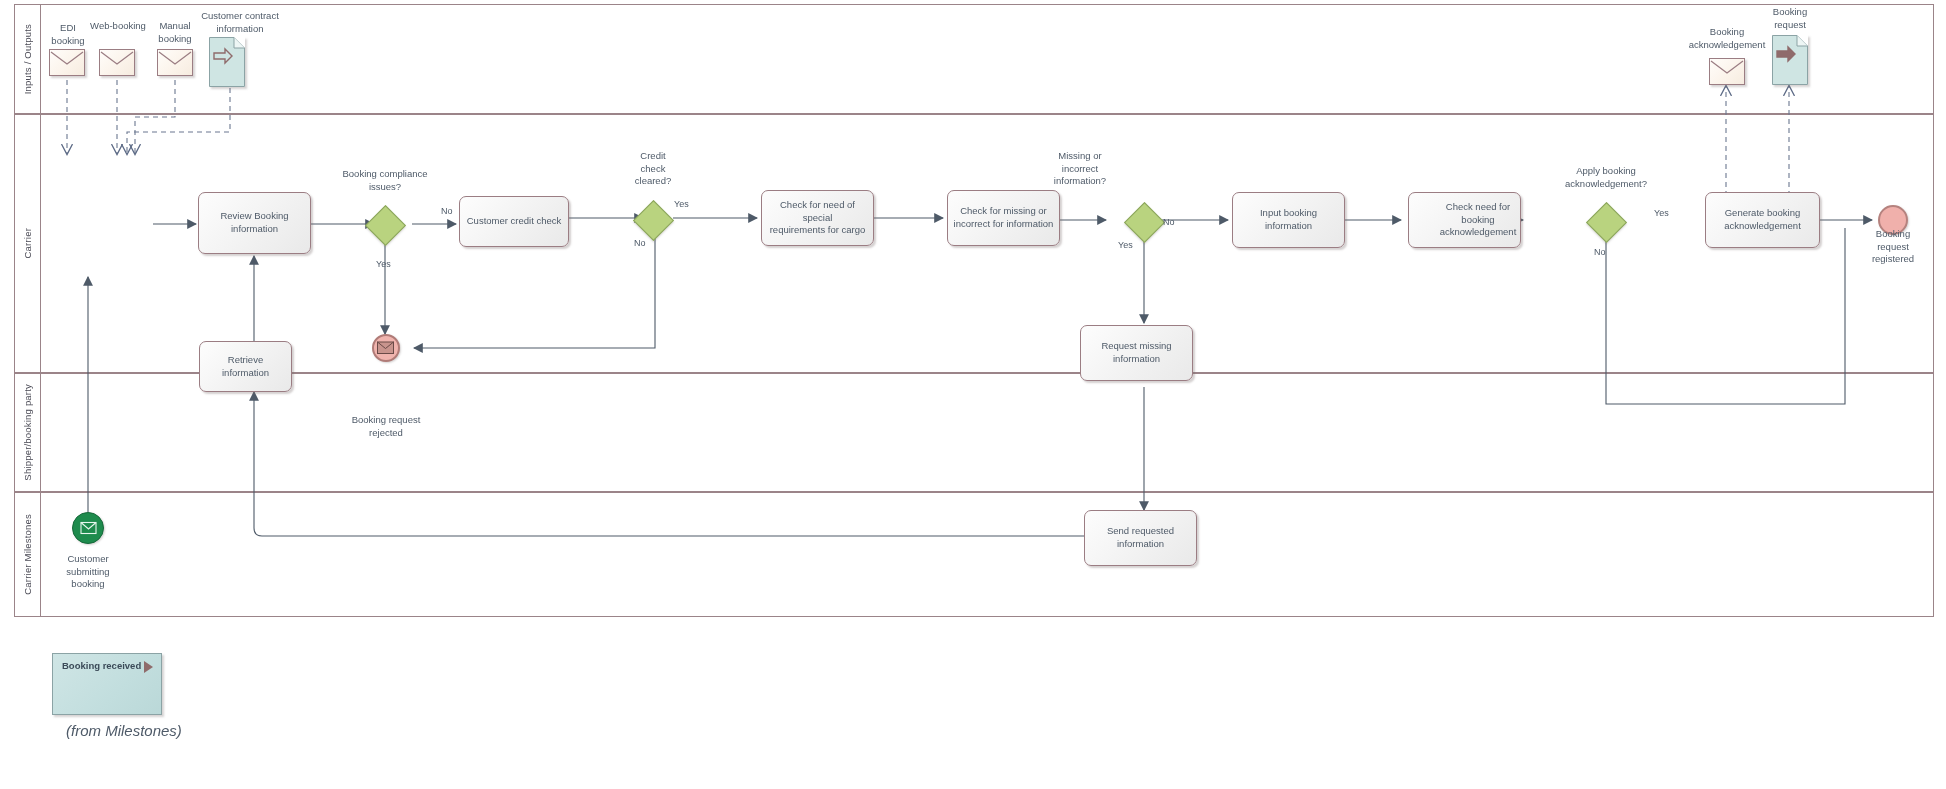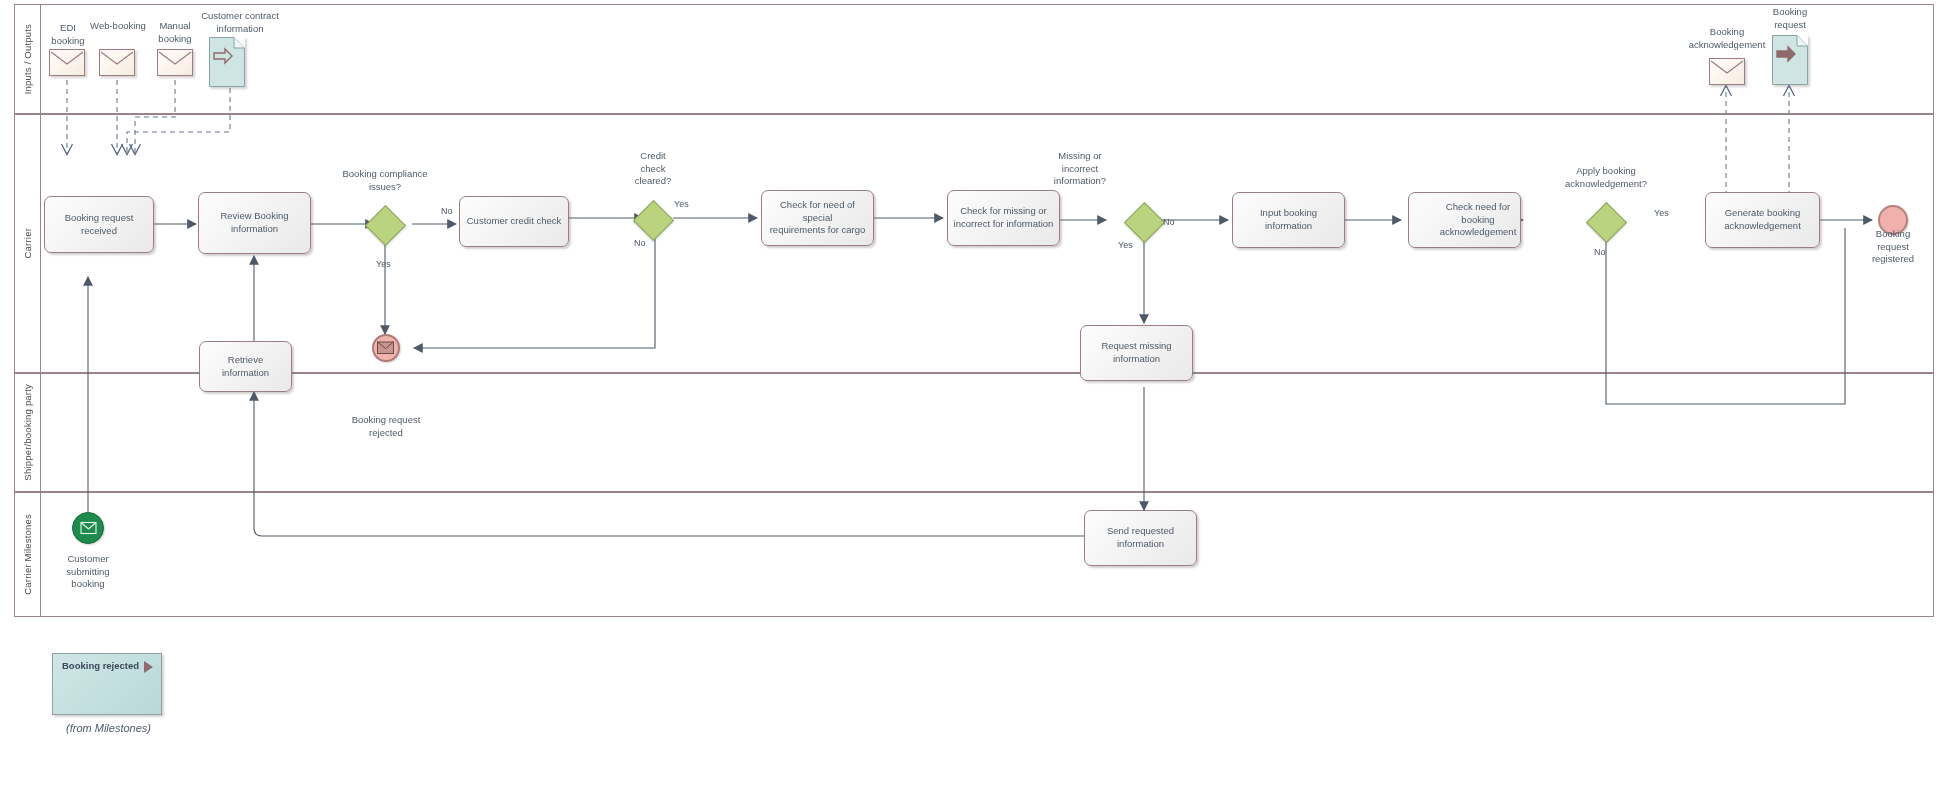--- a/index.html
+++ b/index.html
@@ -42,21 +42,21 @@
   .milestone{position:absolute;box-sizing:border-box;border:1px solid #8ba3a5;
         background:linear-gradient(135deg,#cfe5e5 0%,#c2dede 60%,#bad8d8 100%);
         box-shadow:2px 2px 2px rgba(120,110,110,.3);}
   .milestone .ms-lbl{position:absolute;left:9px;top:6px;font-size:9.5px;font-weight:bold;color:#3b4a58;}
   .milestone .ms-arrow{position:absolute;right:8px;top:7px;width:0;height:0;
         border-left:9px solid #8f6b6b;border-top:6px solid transparent;border-bottom:6px solid transparent;}
 
   
   .lbl{position:absolute;font-size:9.5px;color:#4e5a68;text-align:center;line-height:1.32;}
   .lbl-flow{position:absolute;font-size:9px;color:#4e5a68;}
-  .lbl-ital{position:absolute;font-size:11px;font-style:italic;color:#4e5a68;}
+  .lbl-ital{position:absolute;font-size:15px;font-style:italic;color:#4e5a68;}
 
   
   #wires{position:absolute;left:0;top:0;width:1946px;height:789px;pointer-events:none;}
 </style>
 </head>
 <body>
 
 <div id="canvas">
 
   <div class="lane" style="left:14px;top:4px;width:1920px;height:110px;">
@@ -175,23 +175,20 @@
 
   <div class="lbl" style="left:1756px;top:6px;width:68px;">Booking<br>request</div>
   <div class="doc" style="left:1772px;top:35px;width:36px;height:50px;">
     <svg width="36" height="50" viewBox="0 0 36 50">
       <path d="M0.5,0.5 L25,0.5 L35.5,11 L35.5,49.5 L0.5,49.5 Z" fill="#cfe5e3" stroke="#8ba3a5" stroke-width="1"></path>
       <path d="M25,0.5 L25,11 L35.5,11" fill="#eef6f5" stroke="#8ba3a5" stroke-width="1"></path>
       <path d="M5,16 L16,16 L16,12 L23,19 L16,26 L16,22 L5,22 Z" fill="#8f6b6b" stroke="#8f6b6b" stroke-width="1.4"></path>
     </svg>
   </div>
 
-  <div class="task" style="left:44px;top:196px;width:110px;height:57px;">
-    <span>Booking request received</span>
-  </div>
 
   <div class="task" style="left:198px;top:192px;width:113px;height:62px;">
     <span>Review Booking<br>information</span>
   </div>
 
   <div class="task" style="left:199px;top:341px;width:93px;height:51px;">
     <span>Retrieve information</span>
   </div>
 
   <div class="lbl" style="left:325px;top:168px;width:120px;">Booking compliance<br>issues?</div>
@@ -267,18 +264,18 @@
       <path d="M8,9.5 L15.5,16 L23,9.5" fill="none" stroke="#e8f6ee" stroke-width="1.1"></path>
     </svg>
   </div>
   <div class="lbl" style="left:42px;top:553px;width:92px;">Customer<br>submitting<br>booking</div>
 
   <div class="task" style="left:1084px;top:510px;width:113px;height:56px;">
     <span>Send requested<br>information</span>
   </div>
 
   <div class="milestone" style="left:52px;top:653px;width:110px;height:62px;">
-    <div class="ms-lbl">Booking rejected</div>
+    <div class="ms-lbl">Booking received</div>
     <div class="ms-arrow"></div>
   </div>
   <div class="lbl-ital" style="left:66px;top:722px;">(from Milestones)</div>
 
 </div>
 
 </body></html>

